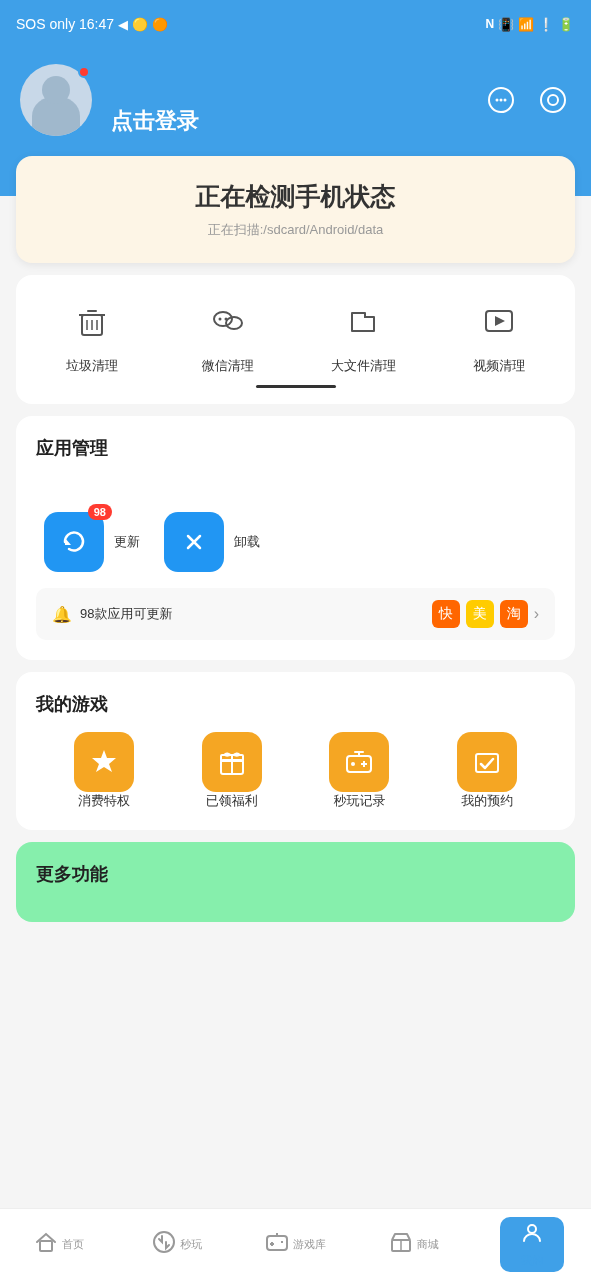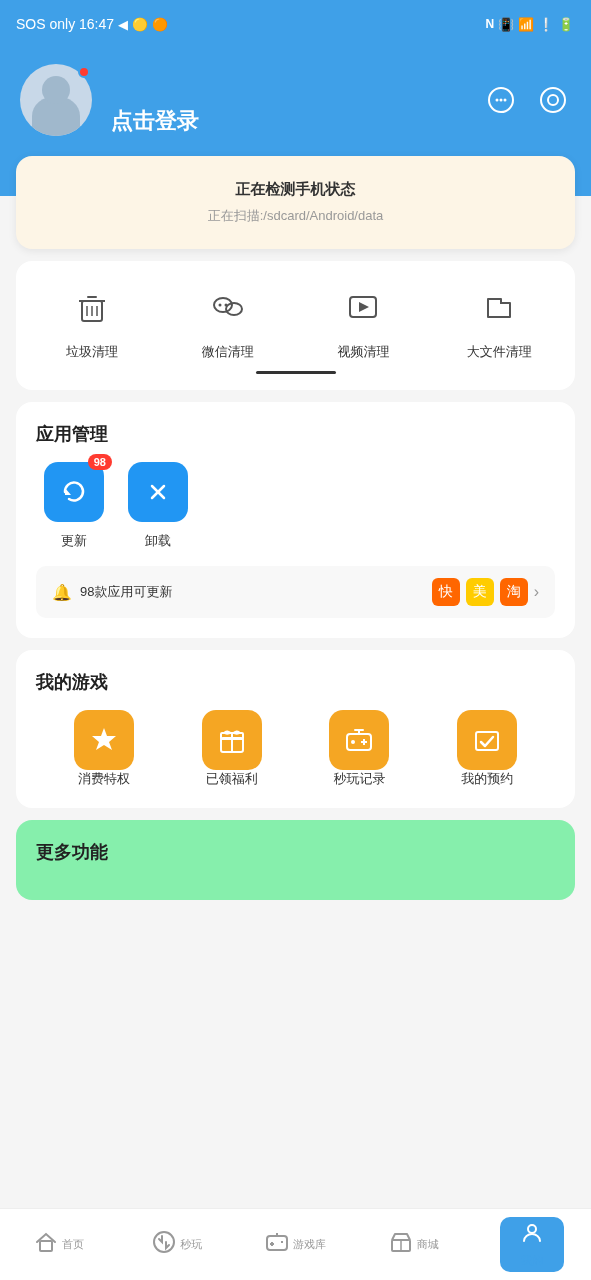--- a/index.html
+++ b/index.html
@@ -105,21 +105,21 @@
       background: #fdf5e6;
       border-radius: 16px;
       margin: -40px 16px 12px 16px;
       padding: 24px 20px;
       text-align: center;
       box-shadow: 0 2px 8px rgba(0,0,0,0.08);
       position: relative;
       z-index: 10;
     }
     .scan-title {
-      font-size: 15px;
+      font-size: 25px;
       font-weight: 600;
       color: #333;
       margin-bottom: 8px;
     }
     .scan-subtitle {
       font-size: 13px;
       color: #999;
     }
 
     
@@ -179,23 +179,24 @@
       color: #222;
       margin-bottom: 16px;
     }
     .app-mgmt-icons {
       display: flex;
       gap: 24px;
       padding: 0 8px;
     }
     .app-mgmt-item {
       display: flex;
-      flex-direction: column;
+      flex-direction: row;
       align-items: center;
       gap: 10px;
+      margin-top: 36px;
     }
     .app-icon-btn {
       width: 60px;
       height: 60px;
       border-radius: 14px;
       background: #2196f3;
       display: flex;
       align-items: center;
       justify-content: center;
       font-size: 26px;
@@ -401,34 +402,34 @@
           <ellipse cx="24" cy="20" rx="8" ry="6" stroke="#555" stroke-width="2" fill="none"></ellipse>
           <circle cx="10" cy="16" r="1.5" fill="#555"></circle>
           <circle cx="16" cy="16" r="1.5" fill="#555"></circle>
         </svg>
       </div>
       <span class="tool-label">微信清理</span>
     </div>
     <div class="clean-tool">
       <div class="tool-icon">
         <svg width="36" height="36" viewBox="0 0 36 36" fill="none">
-          <rect x="5" y="8" width="26" height="20" rx="3" stroke="#555" stroke-width="2" fill="none"></rect>
-          <polygon points="14,13 14,23 24,18" fill="#555"></polygon>
-        </svg>
-      </div>
-      <span class="tool-label">视频清理</span>
+          <path d="M7 10 L7 28 L29 28 L29 14 L20 14 L20 10 Z" stroke="#555" stroke-width="2" fill="none" stroke-linejoin="round"></path>
+          <path d="M20 10 L20 14 L29 14" stroke="#555" stroke-width="2" fill="none"></path>
+        </svg>
+      </div>
+      <span class="tool-label">大文件清理</span>
     </div>
     <div class="clean-tool">
       <div class="tool-icon">
         <svg width="36" height="36" viewBox="0 0 36 36" fill="none">
-          <path d="M7 10 L7 28 L29 28 L29 14 L20 14 L20 10 Z" stroke="#555" stroke-width="2" fill="none" stroke-linejoin="round"></path>
-          <path d="M20 10 L20 14 L29 14" stroke="#555" stroke-width="2" fill="none"></path>
-        </svg>
-      </div>
-      <span class="tool-label">大文件清理</span>
+          <rect x="5" y="8" width="26" height="20" rx="3" stroke="#555" stroke-width="2" fill="none"></rect>
+          <polygon points="14,13 14,23 24,18" fill="#555"></polygon>
+        </svg>
+      </div>
+      <span class="tool-label">视频清理</span>
     </div>
   </div>
   <div class="tool-divider">
     <div class="divider-line"></div>
   </div>
 </div>
 
 <div class="section">
   <div class="section-title">应用管理</div>
   <div class="app-mgmt-icons">

